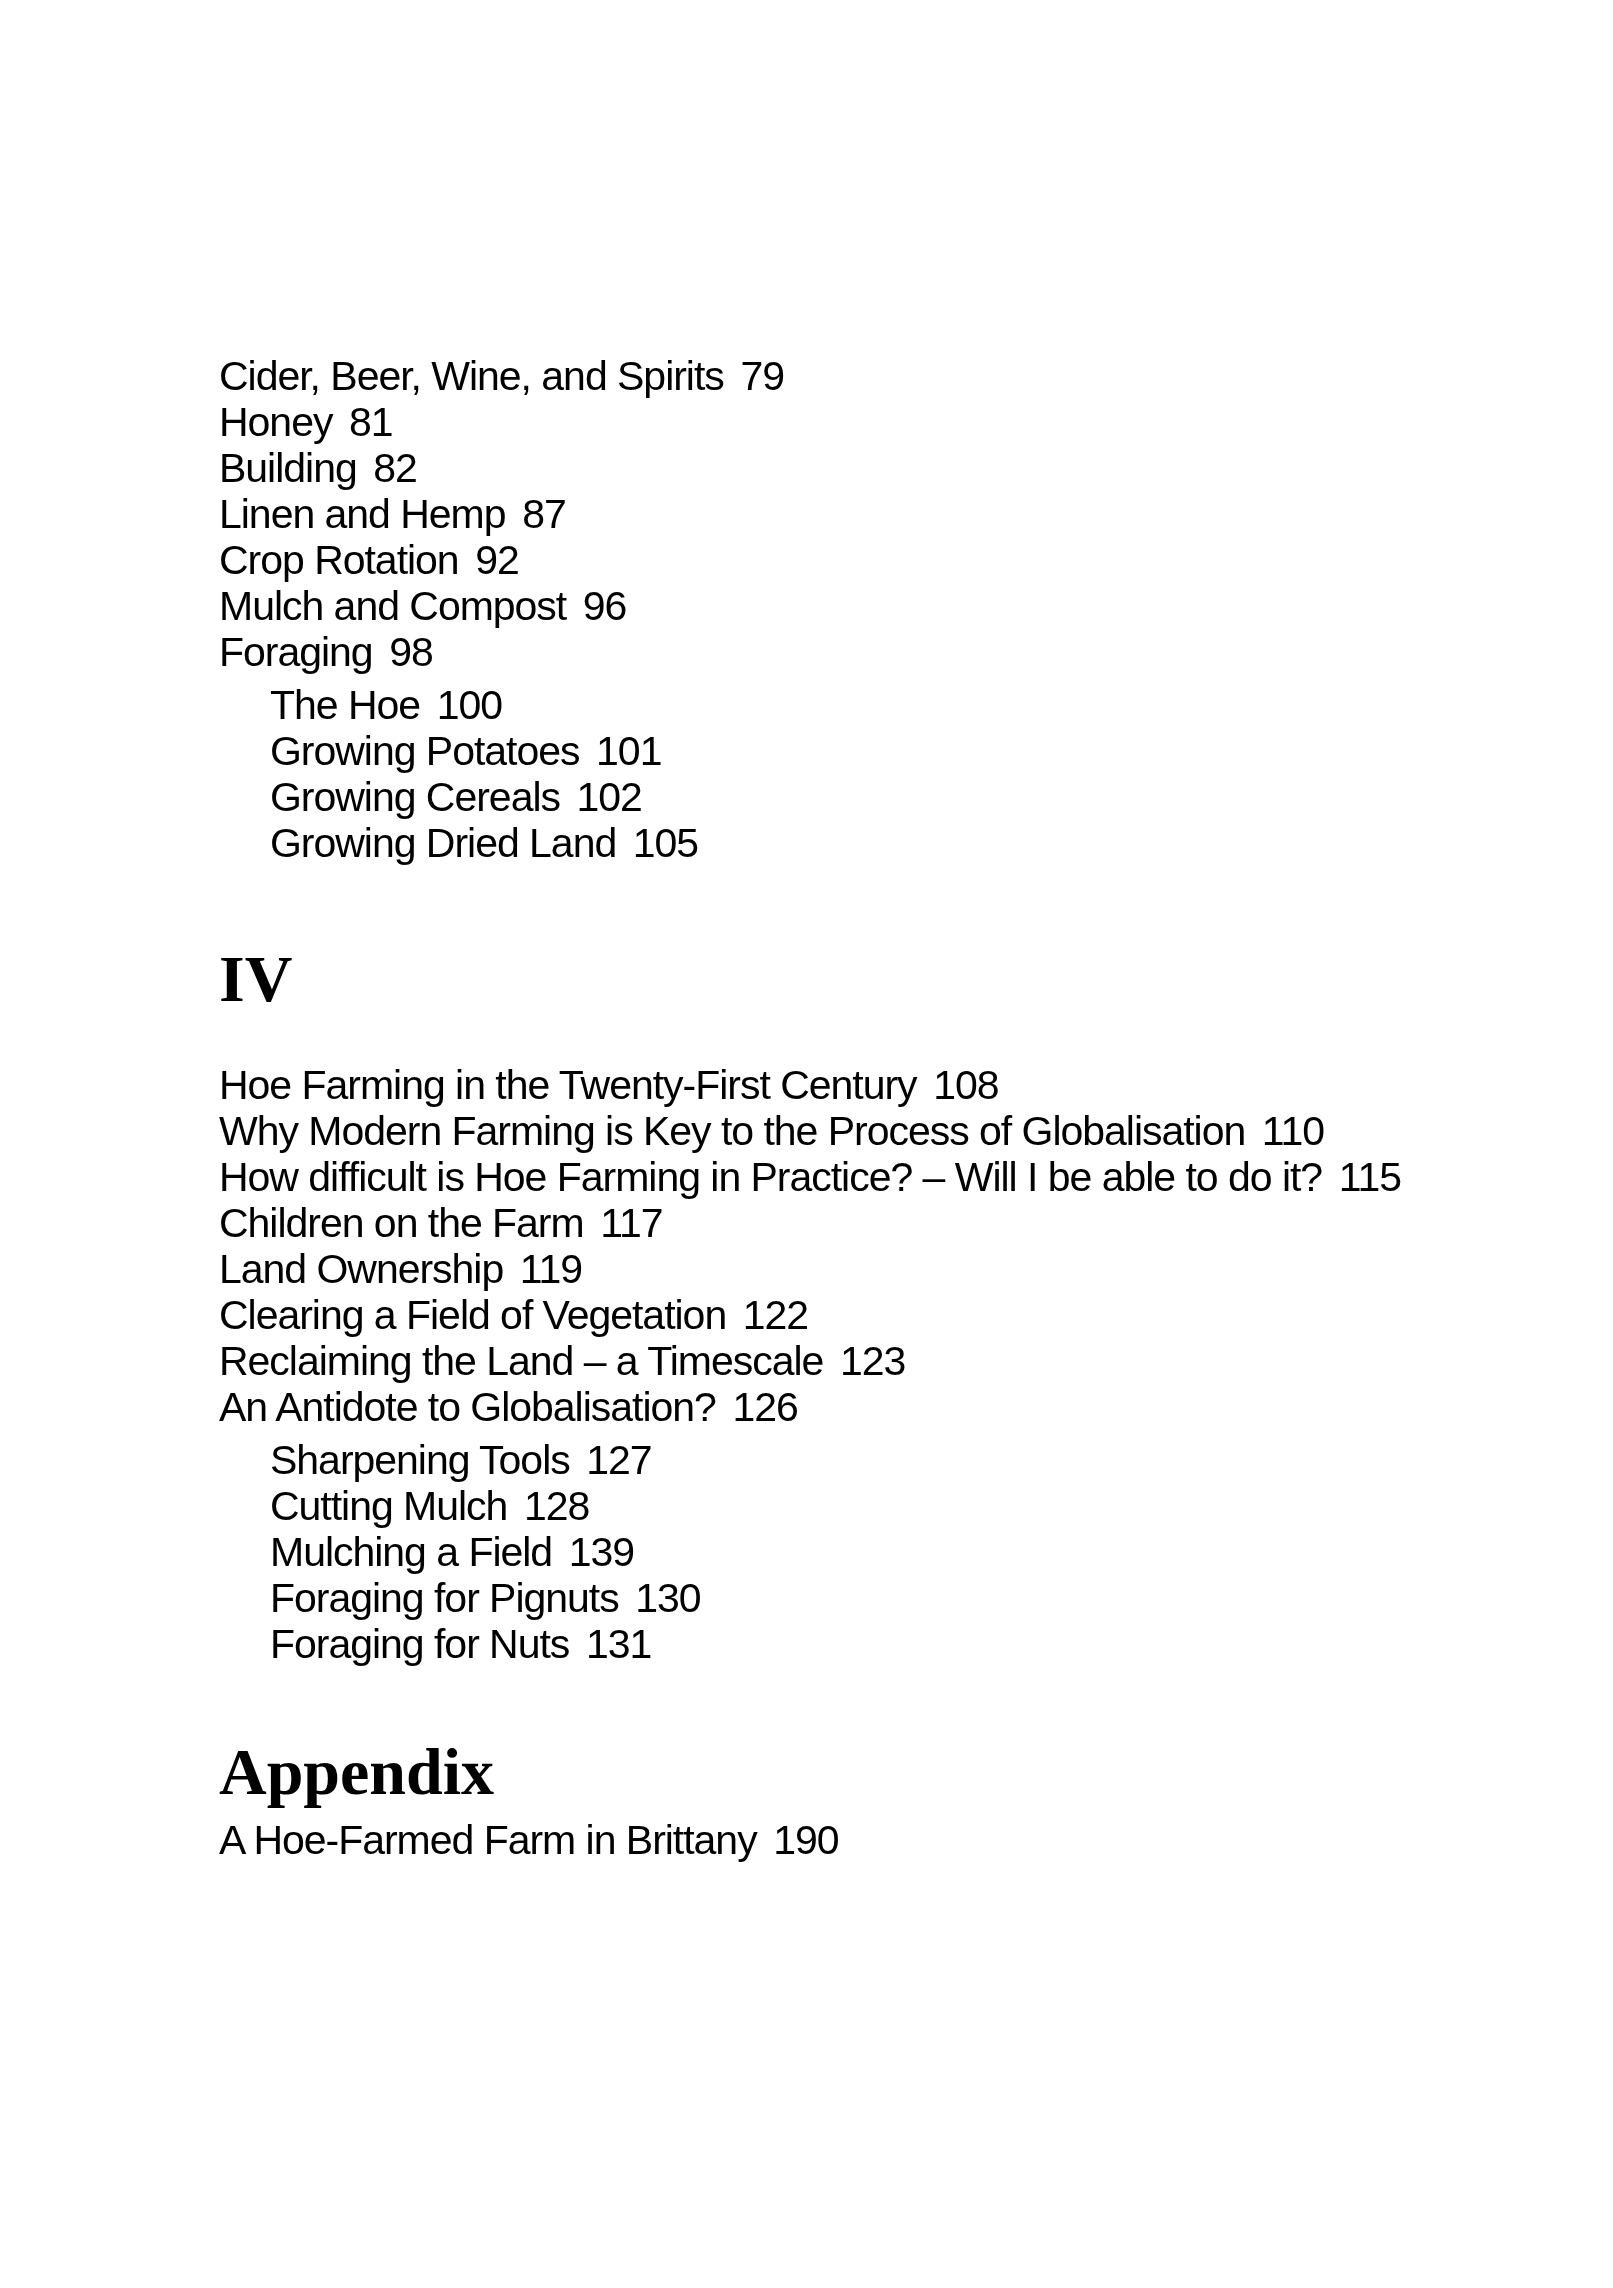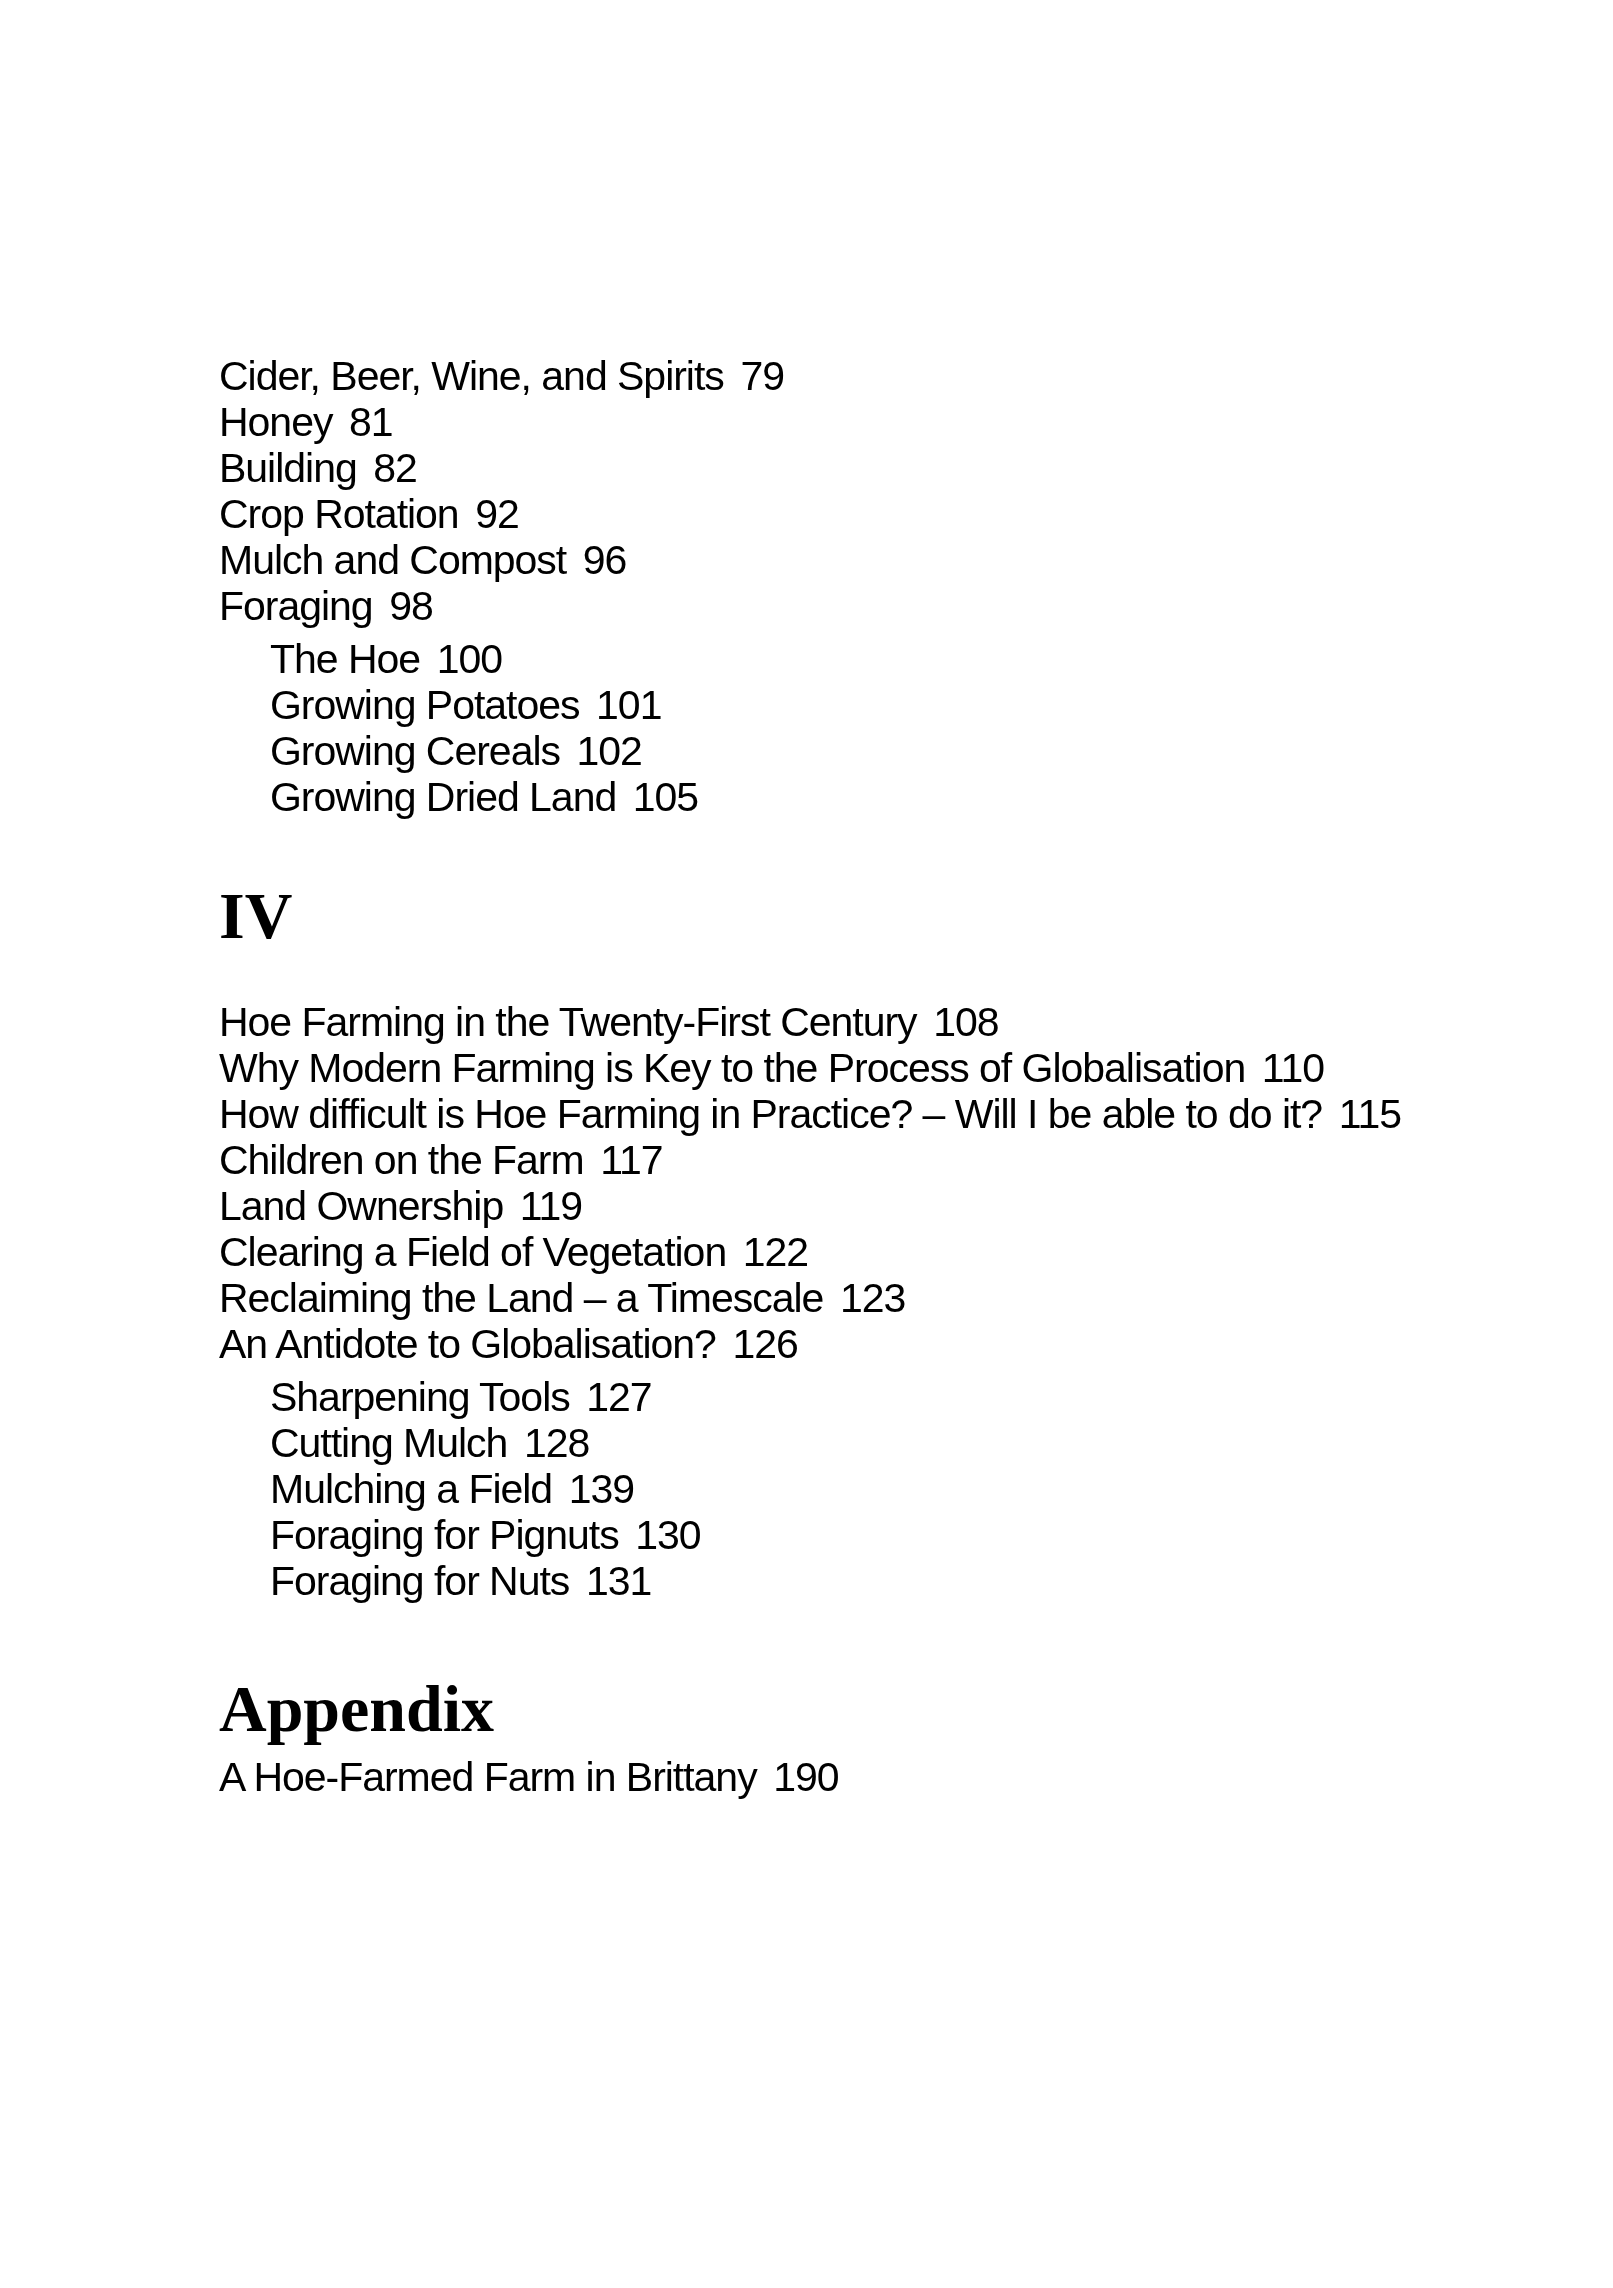--- a/index.html
+++ b/index.html
@@ -40,21 +40,21 @@
     padding-left: 51px;
   }
   .sec-heading {
     font-family: "Liberation Serif", serif;
     font-weight: 700;
     font-size: 66px;
     line-height: 76px;
     letter-spacing: 0;
   }
   .sec-heading.h-iv {
-    margin-top: 58px;
+    margin-top: 75px;
   }
   .sec-heading.h-appendix {
     margin-top: 67px;
     margin-bottom: 7.4px;
   }
 </style>
 </head>
 <body>
 
 <main class="toc">
@@ -65,20 +65,24 @@
         <span class="title">Cider, Beer, Wine, and Spirits</span>
         <span class="num">79</span>
       </div>
       <div class="row">
         <span class="title">Honey</span>
         <span class="num">81</span>
       </div>
       <div class="row">
         <span class="title">Building</span>
         <span class="num">82</span>
+      </div>
+      <div class="row">
+        <span class="title">Linen and Hemp</span>
+        <span class="num">87</span>
       </div>
       <div class="row">
         <span class="title">Crop Rotation</span>
         <span class="num">92</span>
       </div>
       <div class="row">
         <span class="title">Mulch and Compost</span>
         <span class="num">96</span>
       </div>
       <div class="row">

